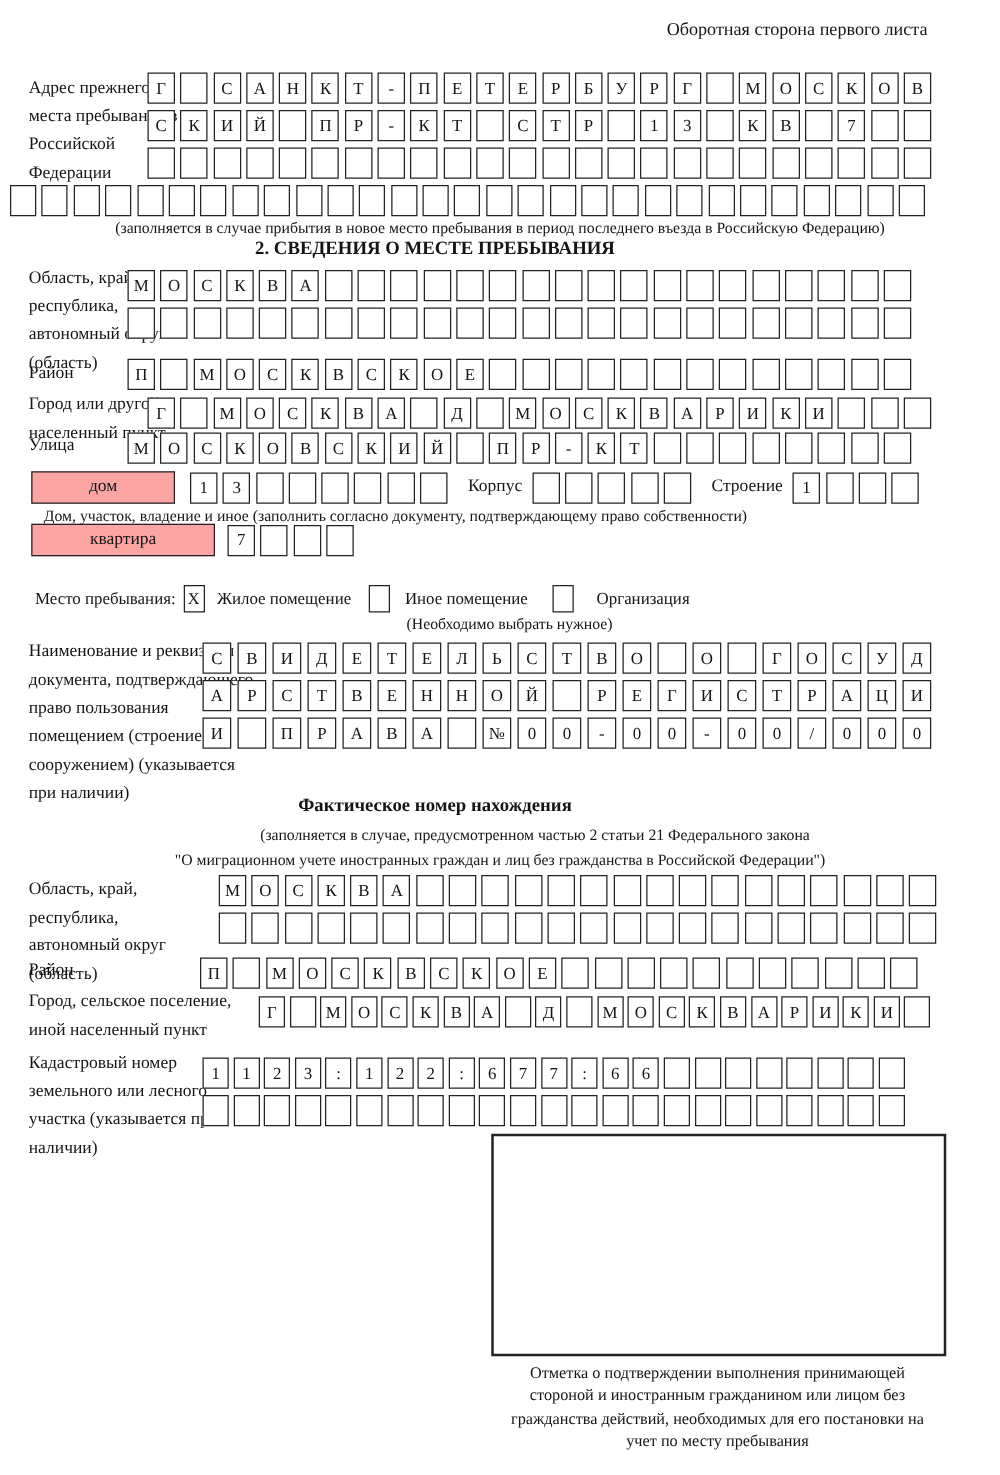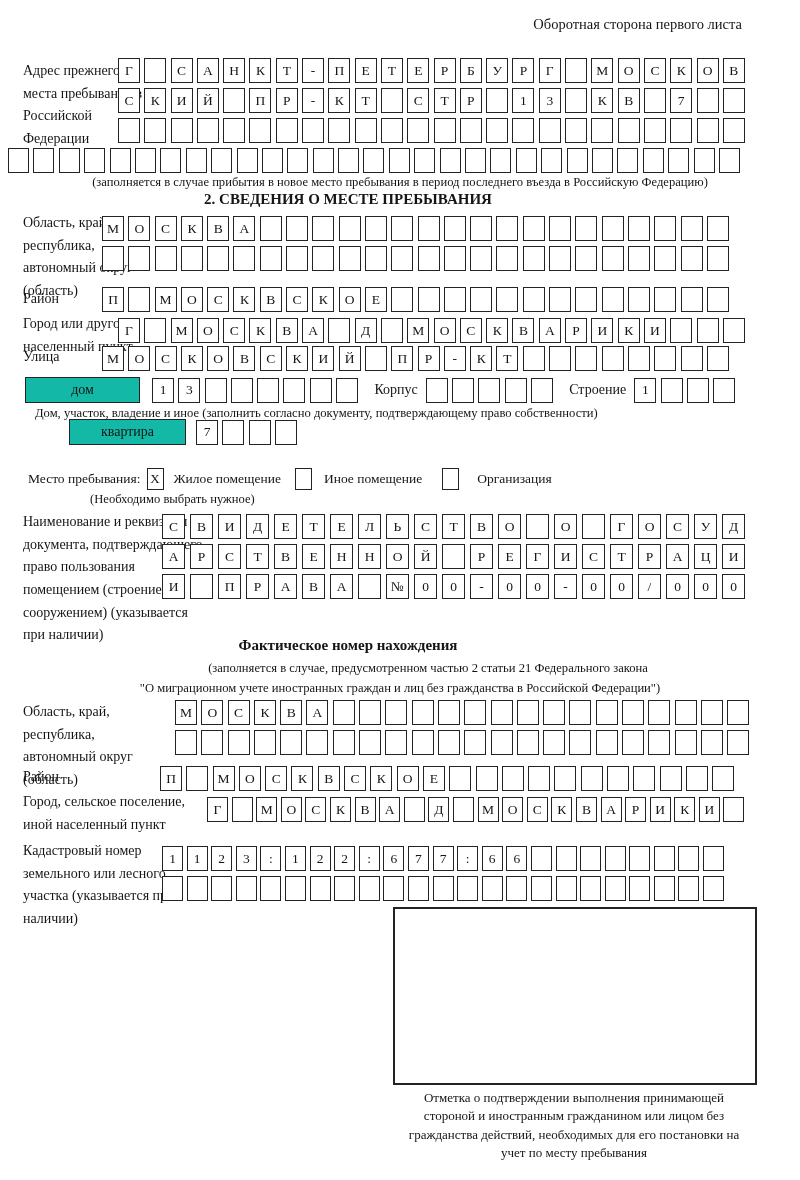--- a/index.html
+++ b/index.html
@@ -18,21 +18,21 @@
   .row-full .cell { width:21px; margin-right:4.4px; }
   .tight .cell  { width:21px; margin-right:3.6px; }
   .wide28 .cell { width:23px; margin-right:5px; }
   .note { position:absolute; font-size:12.6px; }
   .centered { left:0; width:800px; text-align:center; }
   .sect-title { position:absolute; left:0; width:696px; text-align:center; font-weight:bold; font-size:15px; }
   .flexrow { position:absolute; display:flex; align-items:center; }
   .cells { display:flex; }
   .widebox {
     border:1.6px solid #232323; height:26px; display:flex; align-items:center;
-    justify-content:center; font-size:14px; box-sizing:border-box; background:#14b8a6;
+    justify-content:center; font-size:14px; box-sizing:border-box; background:#fca5a5;
   }
   .inlabel { font-size:14px; margin:0 8px 0 12px; white-space:nowrap; }
   .checkbox {
     flex:0 0 auto; width:17px; height:22px; border:1.6px solid #232323; box-sizing:border-box;
     display:flex; align-items:center; justify-content:center; font-size:13px;
   }
   .slabel { font-size:13.5px; white-space:nowrap; }
   .stamp { position:absolute; left:393px; top:907px; width:360px; height:174px; border:2px solid #232323; background:#fff; }
   .stampnote { position:absolute; top:1089px; left:398px; width:352px; text-align:center; font-size:13px; line-height:1.42; }
 </style>
@@ -319,39 +319,39 @@
     <span class="cells">
         <span class="cell">1</span>
         <span class="cell"></span>
         <span class="cell"></span>
         <span class="cell"></span>
       </span>
   </div>
   <div class="note" style="left:35px; top:406px;">Дом, участок, владение и иное (заполнить согласно документу, подтверждающему право собственности)</div>
 
   <div class="flexrow" style="left:25px; top:419px;">
-    <span class="widebox" style="width:117px;margin-left:44px;">квартира</span>
+    <span class="widebox" style="width:147px;">квартира</span>
     <span class="cells" style="margin-left:10px;">
         <span class="cell">7</span>
         <span class="cell"></span>
         <span class="cell"></span>
         <span class="cell"></span>
       </span>
   </div>
 
   <div class="flexrow" style="left:28px; top:468px;">
     <span class="slabel">Место пребывания:</span>
     <span class="checkbox" style="margin:0 10px 0 6px;">X</span>
     <span class="slabel">Жилое помещение</span>
     <span class="checkbox" style="margin:0 12px 0 14px;"></span>
     <span class="slabel">Иное помещение</span>
     <span class="checkbox" style="margin:0 18px 0 20px;"></span>
     <span class="slabel">Организация</span>
   </div>
-  <div class="note" style="left:90px; top:492px; width:400px; text-align:left;">(Необходимо выбрать нужное)</div>
+  <div class="note" style="left:90px; top:492px; width:400px; text-align:right;">(Необходимо выбрать нужное)</div>
 
   <div class="lbl" style="left:23px; top:511px; width:186px;">Наименование и реквизиты документа, подтверждающего право пользования помещением (строением, сооружением) (указывается при наличии)</div>
   <div class="boxrow wide28" style="left:162px; top:514px;">
       <span class="cell">С</span>
       <span class="cell">В</span>
       <span class="cell">И</span>
       <span class="cell">Д</span>
       <span class="cell">Е</span>
       <span class="cell">Т</span>
       <span class="cell">Е</span>

